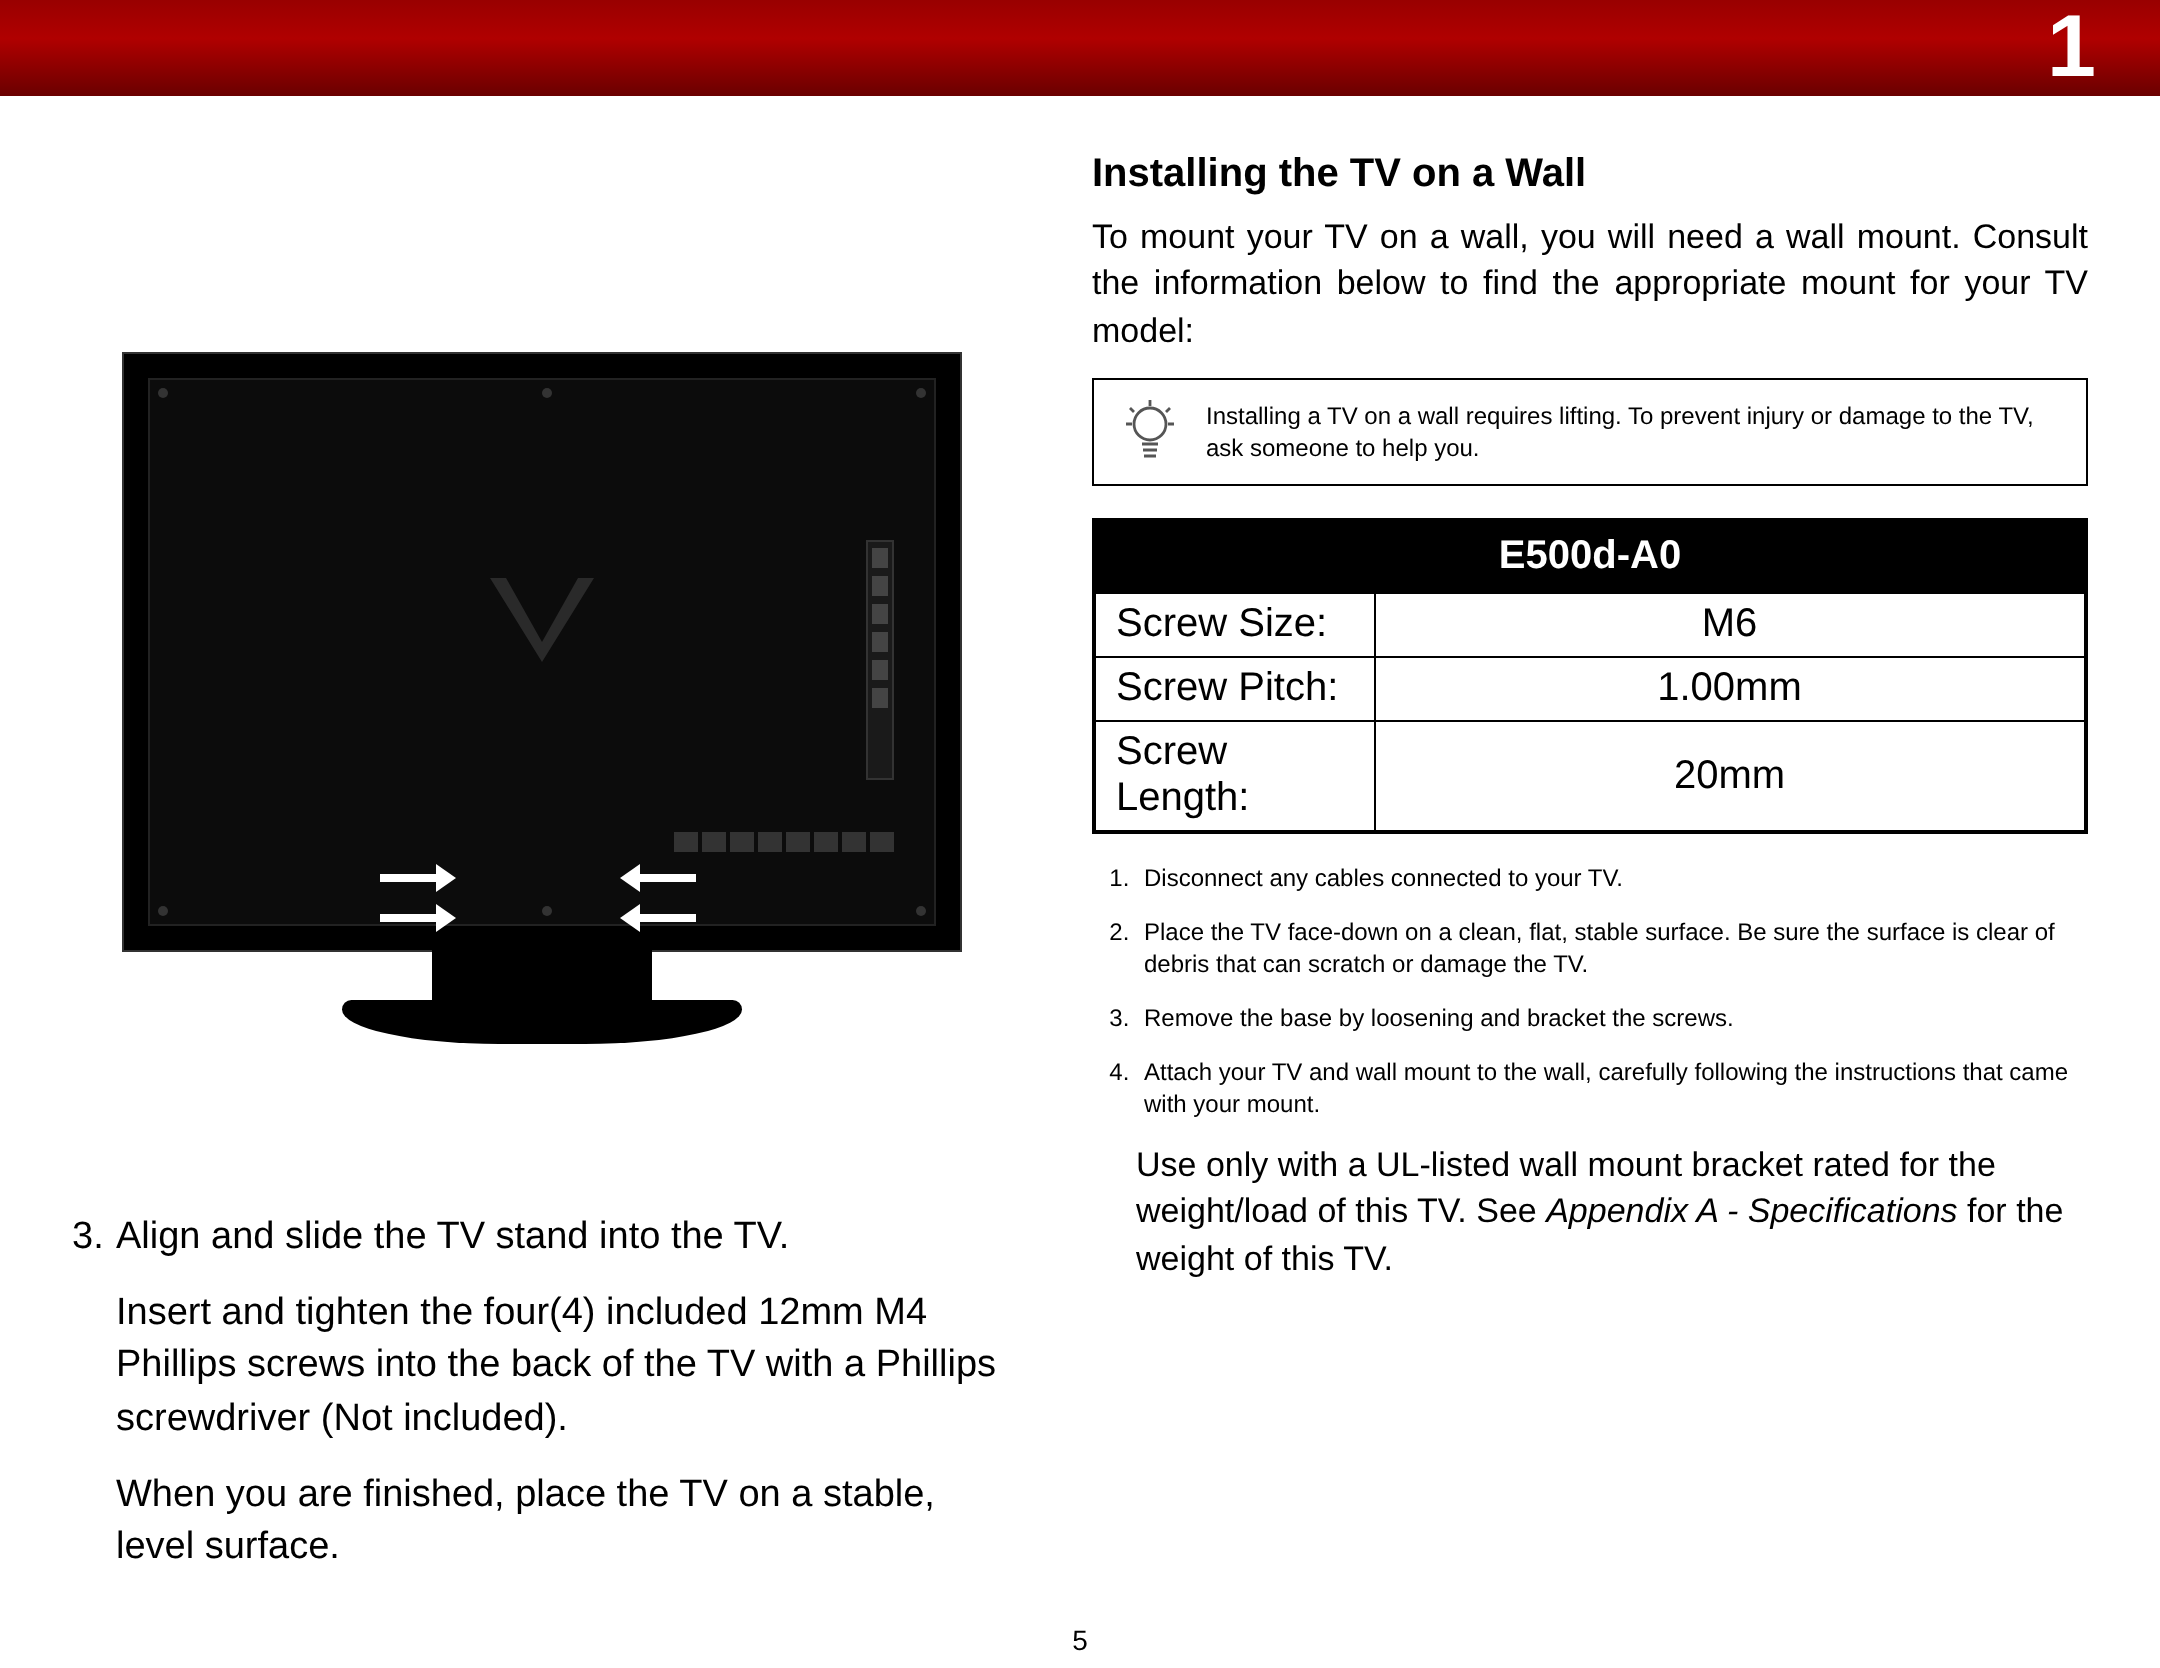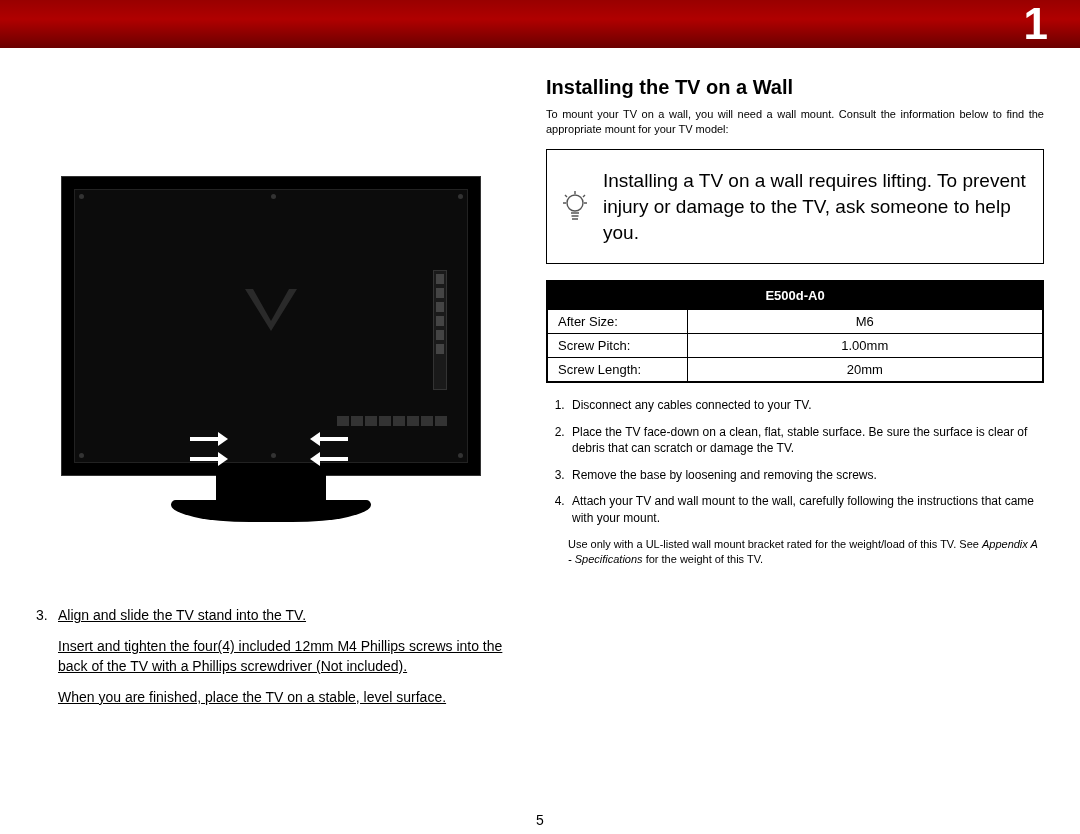--- a/index.html
+++ b/index.html
@@ -109,46 +109,46 @@
     border-left: 10px solid #fff;
   }
   .arrow .head-l {
     width: 0; height: 0;
     border-top: 7px solid transparent;
     border-bottom: 7px solid transparent;
     border-right: 10px solid #fff;
   }
 
   ol.outer { list-style: none; padding: 0; }
-  ol.outer > li { margin-bottom: 12px; font-size: 14px; line-height: 1.38; text-decoration: underline; }
+  ol.outer > li { margin-bottom: 12px; font-size: 19px; line-height: 1.38; }
   ol.outer .num { display: inline-block; width: 22px; }
   ol.outer .body { display: block; padding-left: 22px; }
-  .para { font-size: 11px; line-height: 1.38; margin-bottom: 12px; }
+  .para { font-size: 17px; line-height: 1.38; margin-bottom: 12px; }
   .para.justify { text-align: justify; }
   .sect-title { font-weight: 700; font-size: 20px; margin-bottom: 8px; }
 
   
   .tipbox {
     border: 1px solid #000;
     display: flex;
     align-items: center;
     gap: 14px;
-    padding: 18px 14px;
+    padding: 8px 14px;
     margin: 8px 0 16px 0;
-    font-size: 19px;
+    font-size: 12px;
     line-height: 1.35;
   }
   .bulb-icon { flex: 0 0 28px; height: 36px; }
 
   
   table.spec {
     border-collapse: collapse;
     width: 100%;
     margin-bottom: 14px;
-    font-size: 13px;
+    font-size: 20px;
   }
   table.spec th {
     background: #000; color: #fff; font-weight: 700;
     padding: 6px 8px; text-align: center;
   }
   table.spec td {
     border: 1px solid #000;
     padding: 4px 10px;
   }
   table.spec td.lab { width: 140px; }
@@ -254,39 +254,39 @@
       </svg>
       <div>Installing a TV on a wall requires lifting. To prevent injury or damage to the TV, ask someone to help you.</div>
     </div>
 
     <table class="spec">
       <tbody>
           <tr>
             <th colspan="2">E500d-A0</th>
           </tr>
       <tr>
-        <td class="lab">After Size:</td>
+        <td class="lab">Screw Size:</td>
         <td class="val">M6</td>
       </tr>
       <tr>
         <td class="lab">Screw Pitch:</td>
         <td class="val">1.00mm</td>
       </tr>
       <tr>
         <td class="lab">Screw Length:</td>
         <td class="val">20mm</td>
       </tr>
     </tbody>
       </table>
 
 
     <ol class="steps">
       <li>Disconnect any cables connected to your TV.</li>
       <li>Place the TV face-down on a clean, flat, stable surface. Be sure the surface is clear of debris that can scratch or damage the TV.</li>
-      <li>Remove the base by loosening and removing the screws.</li>
+      <li>Remove the base by loosening and bracket the screws.</li>
       <li>Attach your TV and wall mount to the wall, carefully following the instructions that came with your mount.</li>
     </ol>
 
     <div class="para" style="padding-left:22px">
       <span>Use only with a UL-listed wall mount bracket rated for the weight/load of this TV. See </span><em>Appendix A - Specifications</em><span> for the weight of this TV.</span>
     </div>
   </div>
 </div>
 
 <div class="pagenum">5</div>

